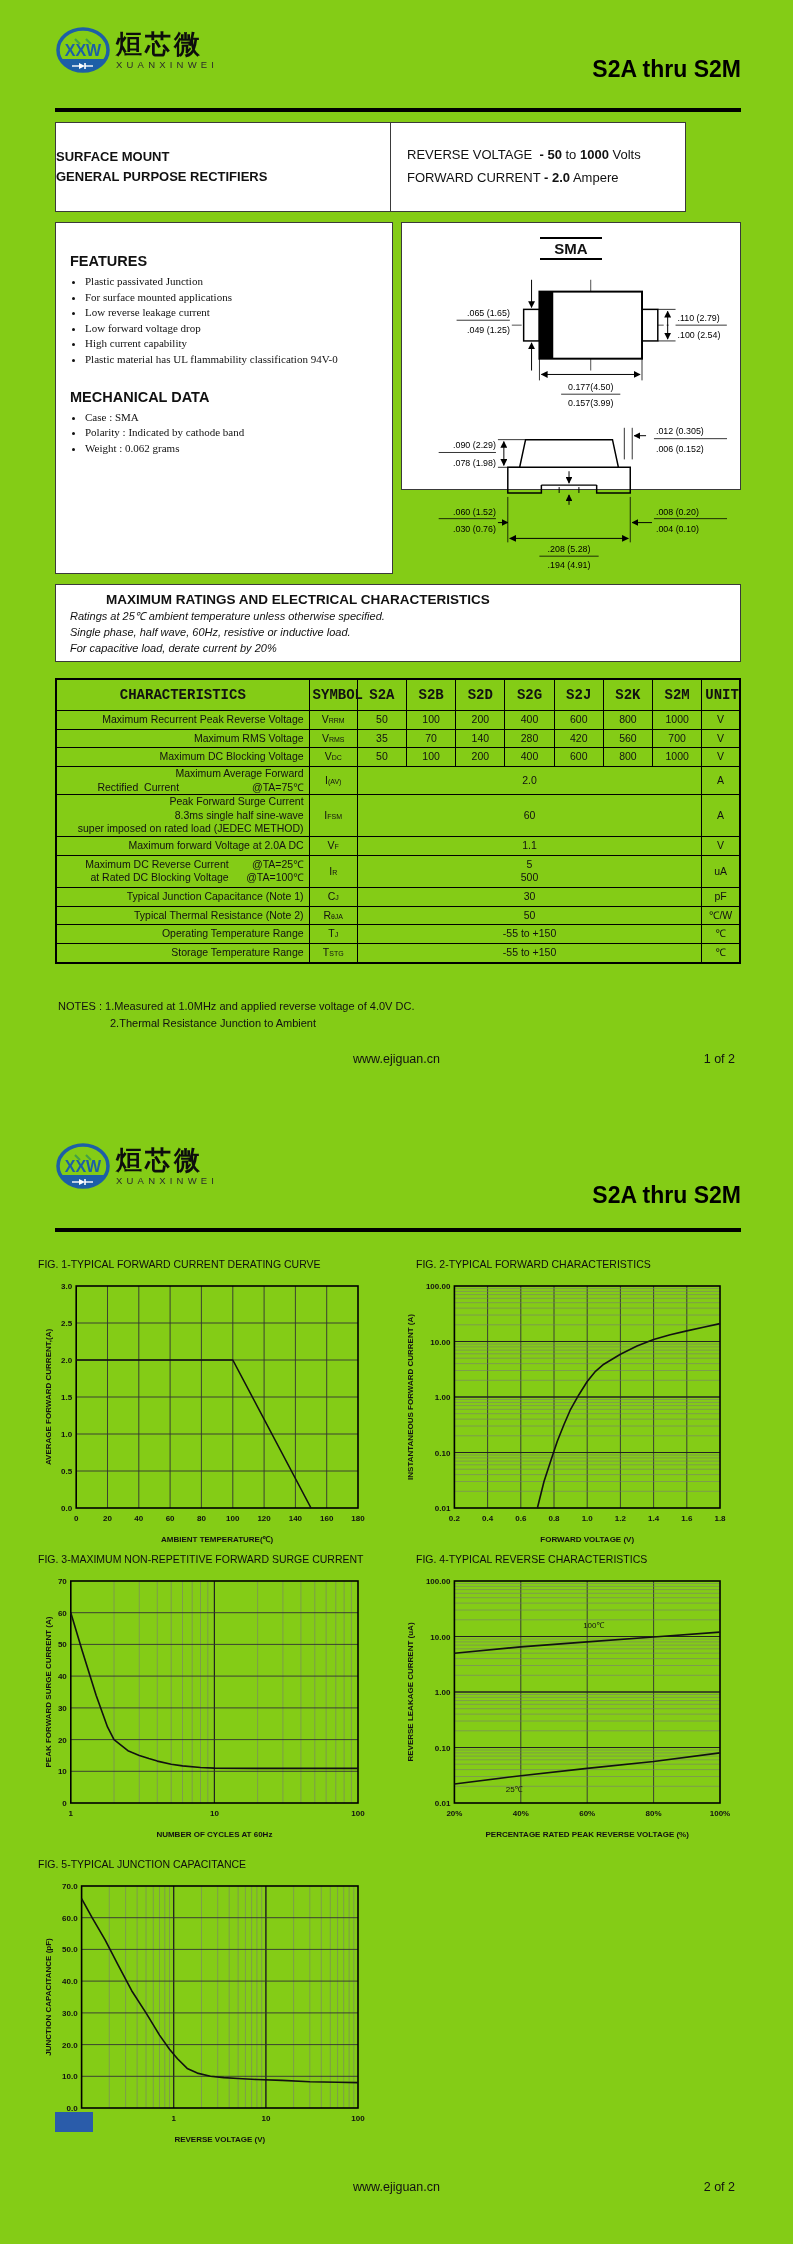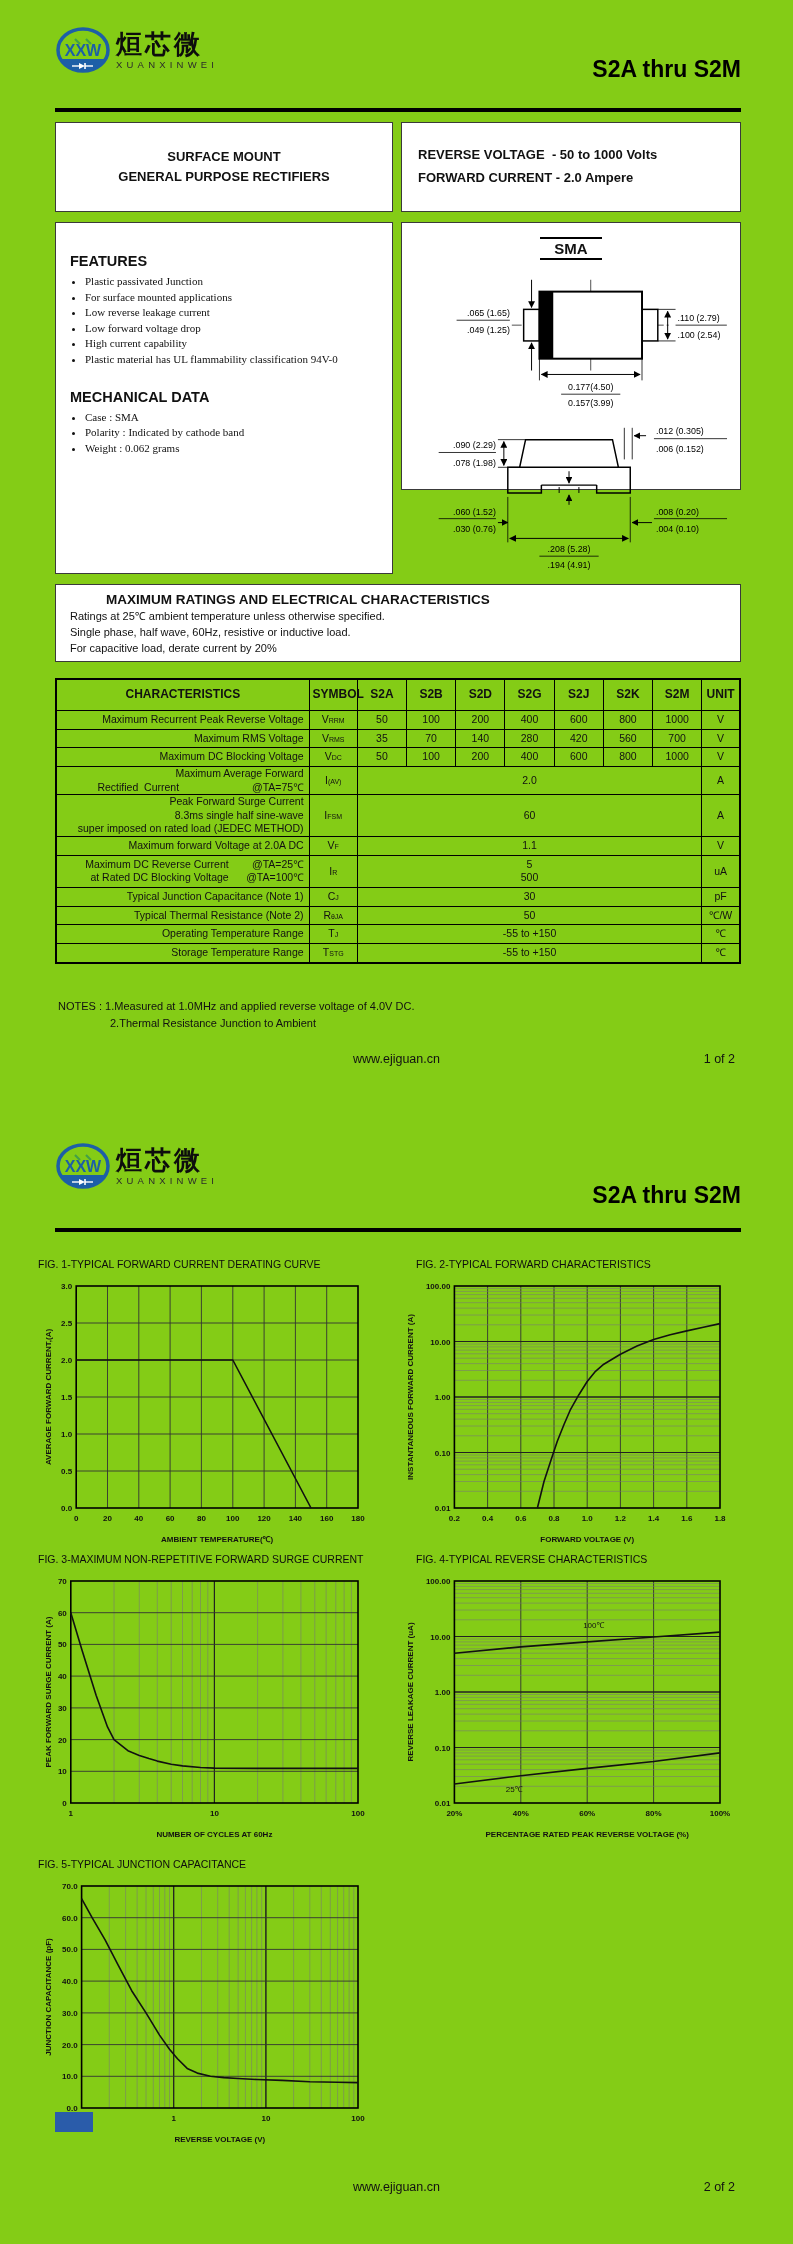--- a/index.html
+++ b/index.html
@@ -5,37 +5,37 @@
   html,body{margin:0;padding:0;background:#fff;}
   body{font-family:"Liberation Sans",sans-serif;color:#111;}
   .sheet{position:relative;width:793px;height:2244px;background:#84cc16;overflow:hidden;}
   .logo{position:absolute;display:flex;align-items:center;gap:5px;}
   .logotext{display:flex;flex-direction:column;line-height:1;}
   .brand-cn{font-size:26px;font-weight:bold;letter-spacing:3px;color:#0d0d0d;}
   .brand-en{font-size:9.5px;letter-spacing:4.2px;color:#2b2b2b;margin-top:3px;}
   .part-title{position:absolute;font-size:23px;font-weight:bold;color:#000;}
   .rule{position:absolute;left:55px;width:686px;height:4px;background:#000;}
   .box{position:absolute;border:1.5px solid #3a3a3a;background:#fff;box-sizing:border-box;}
-  .product-box{display:flex;flex-direction:column;justify-content:center;align-items:center;}
+  .product-box{display:flex;flex-direction:column;justify-content:center;}
   .product-box div{font-weight:bold;font-size:13px;line-height:1.55;}
   .ratings-box{display:flex;flex-direction:column;justify-content:center;padding-left:16px;}
   .ratings-box .rline{font-size:13px;line-height:1.75;}
   .feat-head{font-size:14.5px;font-weight:bold;margin:30px 0 6px 14px;}
   .mech-head{font-size:14.5px;font-weight:bold;margin:24px 0 6px 14px;}
   ul.blist{margin:0 0 0 16px;padding-left:13px;list-style:disc;font-family:Liberation Serif, serif;}
   ul.blist li{font-size:11px;margin:3.5px 0;}
   .pkg-name{width:62px;margin:14px auto 4px auto;text-align:center;font-size:15px;font-weight:bold;border-top:2px solid #000;border-bottom:2px solid #000;padding:1px 0;}
   .pkgsvg{display:block;margin:2px auto 0 auto;}
   .mr-head{font-size:13.5px;font-weight:bold;margin:7px 0 2px 14px;padding-left:36px;}
   ul.plain{list-style:none;margin:0;padding:0 0 0 14px;}
-  ul.plain li{font-size:11px;line-height:1.45;}
+  ul.plain li{font-size:11px;line-height:1.45;font-style:italic;}
   table.ratings{position:absolute;border-collapse:collapse;table-layout:fixed;font-size:10.5px;}
   table.ratings th,table.ratings td{border:1px solid #000;padding:2px 3px;text-align:center;vertical-align:middle;line-height:1.3;}
   table.ratings{border:2px solid #000;}
-  table.ratings th{font-weight:bold;height:26px;font-size:12px;}
+  table.ratings th{font-weight:bold;height:26px;font-size:14px;font-family:Liberation Mono, monospace;}
   table.ratings td.char{text-align:right;white-space:pre-wrap;padding:0 5px;}
   table.ratings td.spanv{white-space:pre-line;}
   table.ratings .sub{font-size:7px;}
   .notes{position:absolute;left:58px;}
   .notes li{font-size:11px;line-height:1.5;list-style:none;}
   .notes li:nth-child(2){padding-left:52px;}
   .notes ul{margin:0;padding:0;}
   .footer{position:absolute;left:0;width:793px;text-align:center;font-size:12.5px;}
   .fpage{position:absolute;right:58px;}
   .figtitle{position:absolute;font-size:10.5px;color:#0d0d0d;}
@@ -69,21 +69,21 @@
       <div class="brand-en">XUANXINWEI</div>
     </div>
   </div>
   <div class="part-title" style="top:56px;right:52px;">S2A thru S2M</div>
   <div class="rule" style="top:108px;"></div>
 
   <section class="box product-box" style="left:55px;top:122px;width:338px;height:90px;">
     <div>SURFACE MOUNT</div>
     <div>GENERAL PURPOSE RECTIFIERS</div>
   </section>
-  <section class="box ratings-box" style="left:401px;top:122px;width:340px;height:90px;font-weight:bold;">
+  <section class="box ratings-box" style="left:390px;top:122px;width:296px;height:90px;">
     <div class="rline">
       <span>REVERSE VOLTAGE</span>&nbsp;
       <b>- 50</b>
       <span>to</span>
       <b>1000</b>
       <span>Volts</span>
     </div>
     <div class="rline">
       <span>FORWARD CURRENT</span>
       <b>- 2.0</b>

